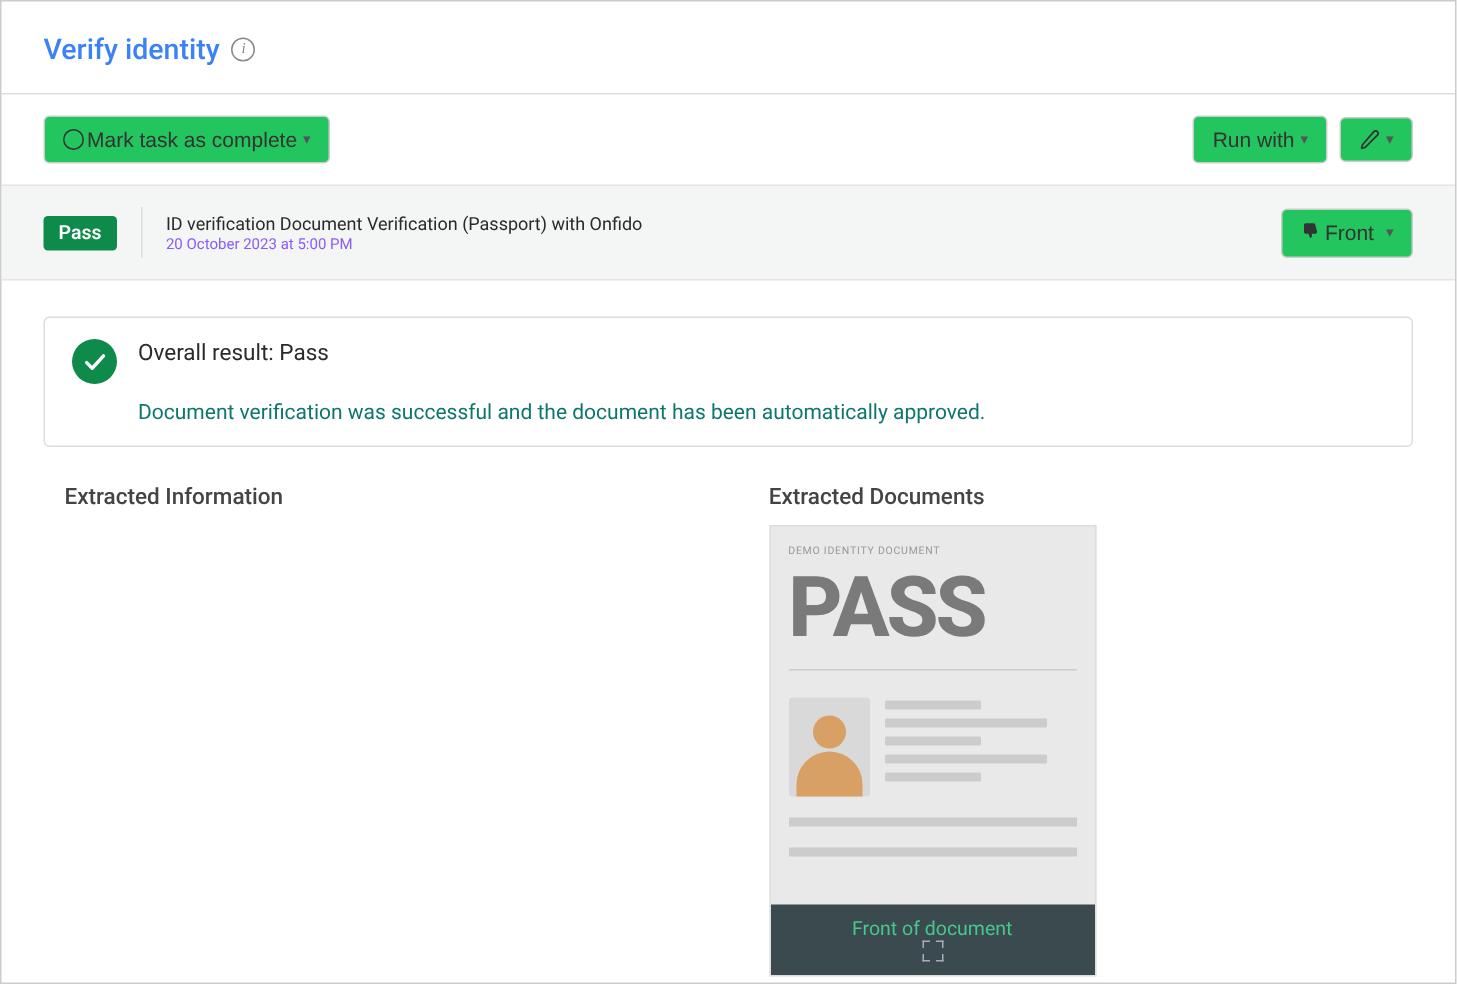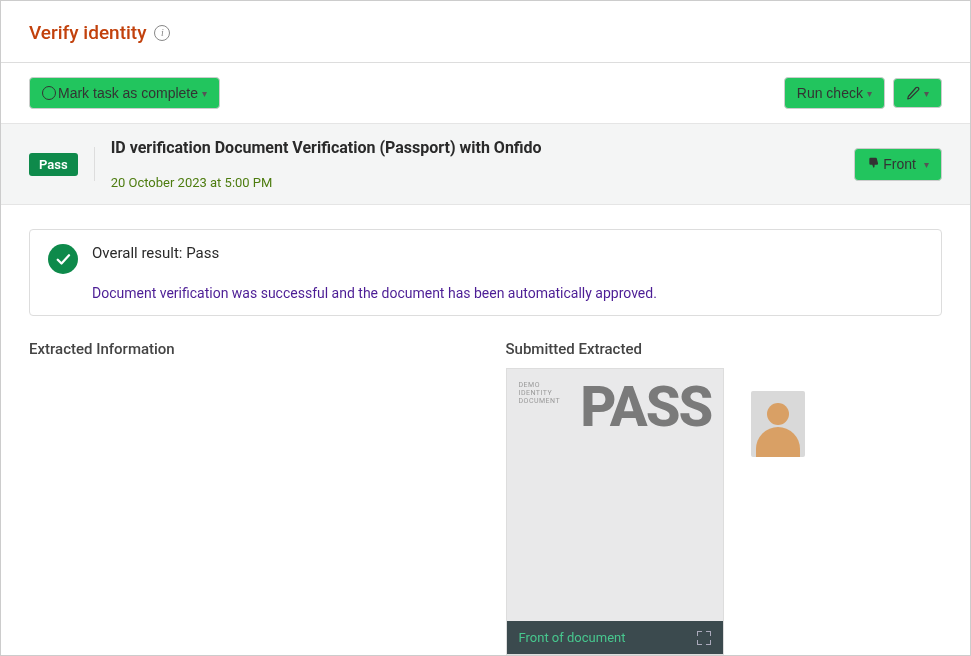--- a/index.html
+++ b/index.html
@@ -16,21 +16,21 @@
   .header {
     display: flex;
     align-items: center;
     padding: 20px 28px 18px 28px;
     border-bottom: 1px solid #ddd;
   }
   .header h1 {
     font-size: 19px;
     font-weight: 500;
     margin: 0;
-    color: #c2410c;
+    color: #3b82f6;
   }
   .info-icon {
     margin-left: 8px;
     width: 16px;
     height: 16px;
     border: 1.5px solid #888;
     border-radius: 50%;
     display: inline-flex;
     align-items: center;
     justify-content: center;
@@ -89,28 +89,28 @@
     border-radius: 3px;
     padding: 4px 10px;
     font-size: 13px;
   }
   .divider-v {
     width: 1px;
     height: 34px;
     background: #ddd;
   }
   .summary-text .title {
-    font-weight: 700;
+    font-weight: 400;
     color: #2a2a2a;
-    font-size: 16px;
-    margin-bottom: 18px;
+    font-size: 12px;
+    margin-bottom: 2px;
   }
   .summary-text .ts {
-    font-size: 13px;
-    color: #4d7c0f;
+    font-size: 10px;
+    color: #8b5cf6;
   }
   .doc-icon { display:inline-flex; }
   .review-btn .chevron { margin-left: 6px; }
   .content {
     padding: 24px 28px;
   }
   .result-callout {
     border: 1px solid #ddd;
     border-radius: 4px;
     padding: 14px 18px;
@@ -130,48 +130,49 @@
     flex-shrink: 0;
   }
   .check-circle svg { display:block; }
   .result-callout .heading {
     font-size: 15px;
     color: #2a2a2a;
     margin-bottom: 2px;
   }
   .result-callout .desc {
     font-size: 14px;
-    color: #4c1d95;
+    color: #0f766e;
     margin-top: 23px;
   }
   .columns {
     display: flex;
     gap: 40px;
+    margin-left: 14px;
   }
   .col {
     flex: 1;
   }
   .col h2 {
     font-size: 15px;
     font-weight: 500;
     color: #444;
     margin: 0 0 10px 0;
   }
   .doc-card {
     width: 218px;
     background: #e9e9ea;
     border: 1px solid #ddd;
     display: block;
   }
   .doc-img {
     height: 252px;
     padding: 12px;
     display: flex;
-    flex-direction: row;
-    gap: 20px;
+    flex-direction: column;
+    gap: 8px;
   }
   .doc-img .tiny {
     font-size: 7px;
     letter-spacing: 0.5px;
     color: #999;
   }
   .doc-img .big {
     font-size: 56px;
     font-weight: 800;
     color: #7a7a7a;
@@ -216,21 +217,22 @@
   .lines .ln.short { width:50%; }
   .lines .ln.med { width:85%; }
   .bottomline { height:6px; background:#ccc; width:100%; margin-top:6px;}
   .doc-caption {
     background: #3b4a4e;
     color: #47c78e;
     font-size: 13px;
     padding: 9px 12px;
     display: flex;
     align-items: center;
-    justify-content: space-between;
+    justify-content: flex-end;
+    flex-direction: column;
   }
   .expand-icon {
     width: 14px;
     height: 14px;
     position: relative;
     cursor: pointer;
   }
   .expand-icon span {
     position: absolute;
     width: 5px;
@@ -251,21 +253,21 @@
 </div>
 
 <div class="actions-bar">
   <button class="btn">
     <span class="circle-empty"></span>
     <span>Mark task as complete</span>
     <span class="chevron">▾</span>
   </button>
   <div class="spacer"></div>
   <button class="btn">
-    <span>Run check</span>
+    <span>Run with</span>
     <span class="chevron">▾</span>
   </button>
   <button class="btn">
     <span class="pencil-icon">
       <svg width="14" height="14" viewBox="0 0 24 24" fill="none" stroke="#333" stroke-width="2" stroke-linecap="round" stroke-linejoin="round">
           <path d="M17 3a2.8 2.8 0 0 1 4 4L7 21l-4 1 1-4Z"></path>
         </svg>
     </span>
     <span class="chevron">▾</span>
   </button>
@@ -302,21 +304,21 @@
       <div class="heading">Overall result: Pass</div>
       <div class="desc">Document verification was successful and the document has been automatically approved.</div>
     </div>
   </div>
 
   <div class="columns">
     <div class="col">
       <h2>Extracted Information</h2>
     </div>
     <div class="col">
-      <h2>Submitted Extracted</h2>
+      <h2>Extracted Documents</h2>
 
       <div class="doc-card">
         <div class="doc-img">
           <div class="tiny">DEMO IDENTITY DOCUMENT</div>
           <div class="big">PASS</div>
           <div class="hr"></div>
           <div class="id-section">
             <div class="avatar">
               <div class="head"></div>
               <div class="body"></div>

